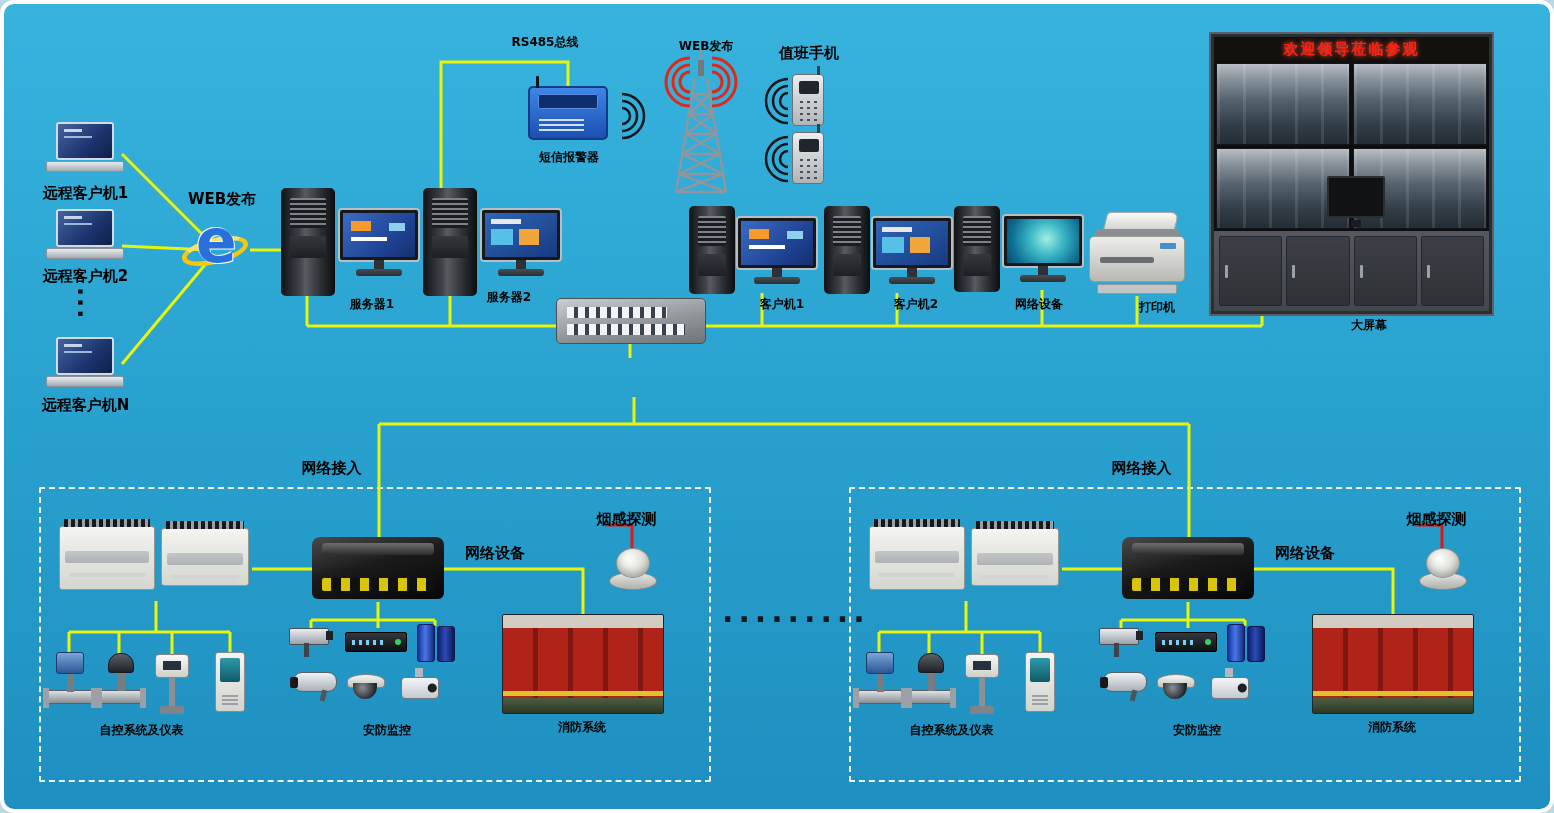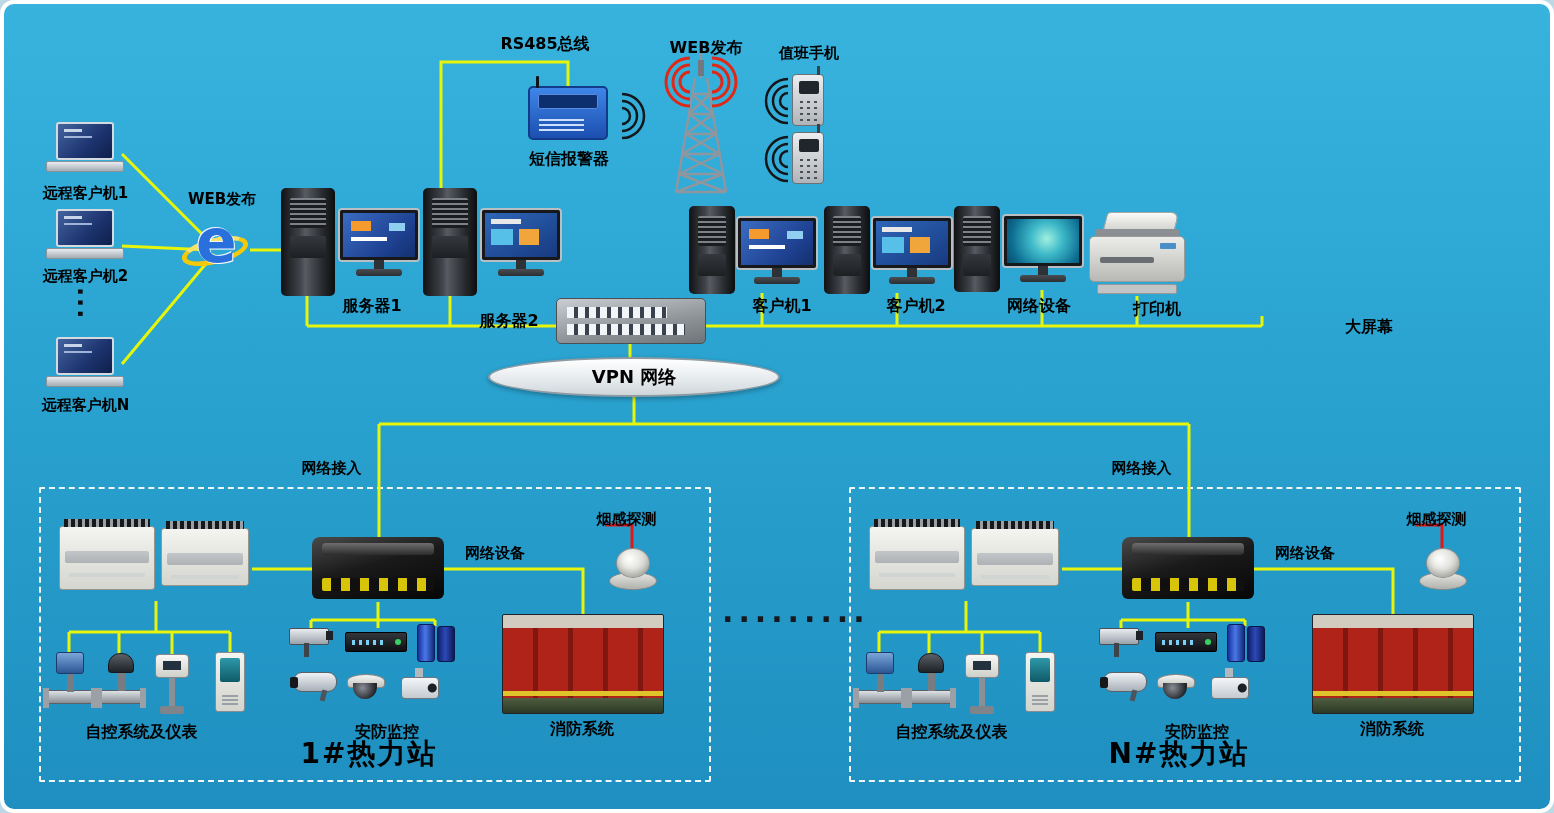--- a/index.html
+++ b/index.html
@@ -4,21 +4,21 @@
 <style>
   *{margin:0;padding:0;box-sizing:border-box}
   html,body{background:#bcd8e4;font-family:"DejaVu Sans","Liberation Sans",sans-serif}
   .canvas{position:relative;width:1554px;height:813px;overflow:hidden;
     background:linear-gradient(180deg,#38b3de 0%,#2aa3d0 45%,#1e8fc0 100%);
     border:4px solid #ffffff;border-radius:14px}
   .abs{position:absolute;z-index:2}
   .wires{position:absolute;inset:0;z-index:1}
   .station-box{position:absolute;z-index:0;border:2px dashed #eef8fb;border-radius:2px}
   .lbl{color:#000;font-weight:bold;font-size:15px;text-align:center;white-space:nowrap}
-  .lbl.big{font-size:16px}
+  .lbl.big{font-size:12px}
   .station-title{font-size:28px;font-weight:bold;color:#000;text-align:center;letter-spacing:2px}
   .hdots{font-size:30px;font-weight:bold;color:#15181c;letter-spacing:5px;text-align:center}
   .vdots{writing-mode:vertical-rl;font-size:24px;font-weight:bold;color:#0c0f12;letter-spacing:2px}
 
   
   .lap{width:78px;height:56px}
   .lap .scr{margin:0 auto;width:58px;height:38px;border:2px solid #d4dae0;border-radius:3px;
     background:linear-gradient(#c8d4e8,#c8d4e8) 6px 5px/18px 3px no-repeat,
                linear-gradient(#9fb4d8,#9fb4d8) 6px 12px/28px 2px no-repeat,
                linear-gradient(135deg,#44659f 0%,#1c336e 60%,#0e1f4a 100%)}
@@ -265,21 +265,21 @@
       <div class="stand"></div>
       <div class="base"></div>
     </div>
   <div class="lbl big abs" style="left:318px;top:292px;width:100px">服务器1</div>
   <div class="tower abs" style="left:419px;top:184px;width:54px;height:108px"></div>
   <div class="mon abs" style="left:478px;top:206px">
       <div class="scr scr-b"></div>
       <div class="stand"></div>
       <div class="base"></div>
     </div>
-  <div class="lbl big abs" style="left:455px;top:307px;width:100px">服务器2</div>
+  <div class="lbl big abs" style="left:455px;top:285px;width:100px">服务器2</div>
 
   <div class="lbl big abs" style="left:486px;top:30px;width:110px">RS485总线</div>
   <div class="sms abs" style="left:524px;top:82px">
       <span class="ant"></span>
     </div>
   <div class="lbl big abs" style="left:505px;top:145px;width:120px">短信报警器</div>
   <div class="lbl big abs" style="left:652px;top:34px;width:100px">WEB发布</div>
   <div class="lbl abs" style="left:760px;top:40px;width:90px">值班手机</div>
   <div class="phone abs" style="left:788px;top:70px">
       <span class="ant"></span>
@@ -312,25 +312,40 @@
     </div>
   <div class="lbl big abs" style="left:985px;top:292px;width:100px">网络设备</div>
   <div class="printer abs" style="left:1085px;top:208px">
     <span class="pr-top"></span>
       <span class="pr-slot"></span>
       <span class="pr-body"></span>
       <span class="pr-tray"></span>
   </div>
   <div class="lbl big abs" style="left:1108px;top:295px;width:90px">打印机</div>
 
+  <div class="vwall abs" style="left:1205px;top:28px">
+    <div class="vw-header">
+        <span>欢迎领导莅临参观</span>
+      </div>
+    <div class="vw-grid">
+      <div class="vw-cell"></div>
+      <div class="vw-cell"></div>
+      <div class="vw-cell"></div>
+      <div class="vw-cell"></div>
+    </div>
+    <div class="vw-monitor"></div>
+    <div class="vw-cab">
+      <div class="vw-door"></div>
+      <div class="vw-door"></div>
+      <div class="vw-door"></div>
+      <div class="vw-door"></div>
+    </div>
+  </div>
   <div class="lbl big abs" style="left:1315px;top:313px;width:100px">大屏幕</div>
 
-  <div class="vpn abs" style="left:484px;top:353px">
-      <span>VPN 网络</span>
-    </div>
 
   <div class="lbl abs" style="left:280px;top:455px;width:95px">网络接入</div>
   <div class="lbl abs" style="left:1090px;top:455px;width:95px">网络接入</div>
 
   <div class="plc abs" style="left:55px;top:512px">
       <span class="plc-mod m1"></span>
       <span class="plc-mod m2"></span>
     </div>
   <div class="bswitch abs" style="left:308px;top:533px"></div>
   <div class="lbl abs" style="left:446px;top:540px;width:90px">网络设备</div>
@@ -355,21 +370,20 @@
       </div>
     <div class="dvr" style="left:58px;top:12px"></div>
     <div class="blue-mods" style="left:130px;top:4px"></div>
     <div class="bullet-cam" style="left:6px;top:52px"></div>
     <div class="dome-cam" style="left:60px;top:54px"></div>
     <div class="ptz-cam" style="left:114px;top:48px"></div>
   </div>
   <div class="lbl big abs" style="left:328px;top:718px;width:110px">安防监控</div>
   <div class="fire-photo abs" style="left:498px;top:610px"></div>
   <div class="lbl big abs" style="left:518px;top:715px;width:120px">消防系统</div>
-  <div class="station-title abs" style="left:235px;top:731px;width:260px">1#热力站</div>
 
   <div class="hdots abs" style="left:718px;top:598px;width:122px">·········</div>
 
   <div class="plc abs" style="left:865px;top:512px">
       <span class="plc-mod m1"></span>
       <span class="plc-mod m2"></span>
     </div>
   <div class="bswitch abs" style="left:1118px;top:533px"></div>
   <div class="lbl abs" style="left:1256px;top:540px;width:90px">网络设备</div>
   <div class="lbl abs" style="left:1385px;top:506px;width:95px">烟感探测</div>
@@ -393,15 +407,14 @@
       </div>
     <div class="dvr" style="left:58px;top:12px"></div>
     <div class="blue-mods" style="left:130px;top:4px"></div>
     <div class="bullet-cam" style="left:6px;top:52px"></div>
     <div class="dome-cam" style="left:60px;top:54px"></div>
     <div class="ptz-cam" style="left:114px;top:48px"></div>
   </div>
   <div class="lbl big abs" style="left:1138px;top:718px;width:110px">安防监控</div>
   <div class="fire-photo abs" style="left:1308px;top:610px"></div>
   <div class="lbl big abs" style="left:1328px;top:715px;width:120px">消防系统</div>
-  <div class="station-title abs" style="left:1045px;top:731px;width:260px">N#热力站</div>
 
 </div>
 
 </body></html>

